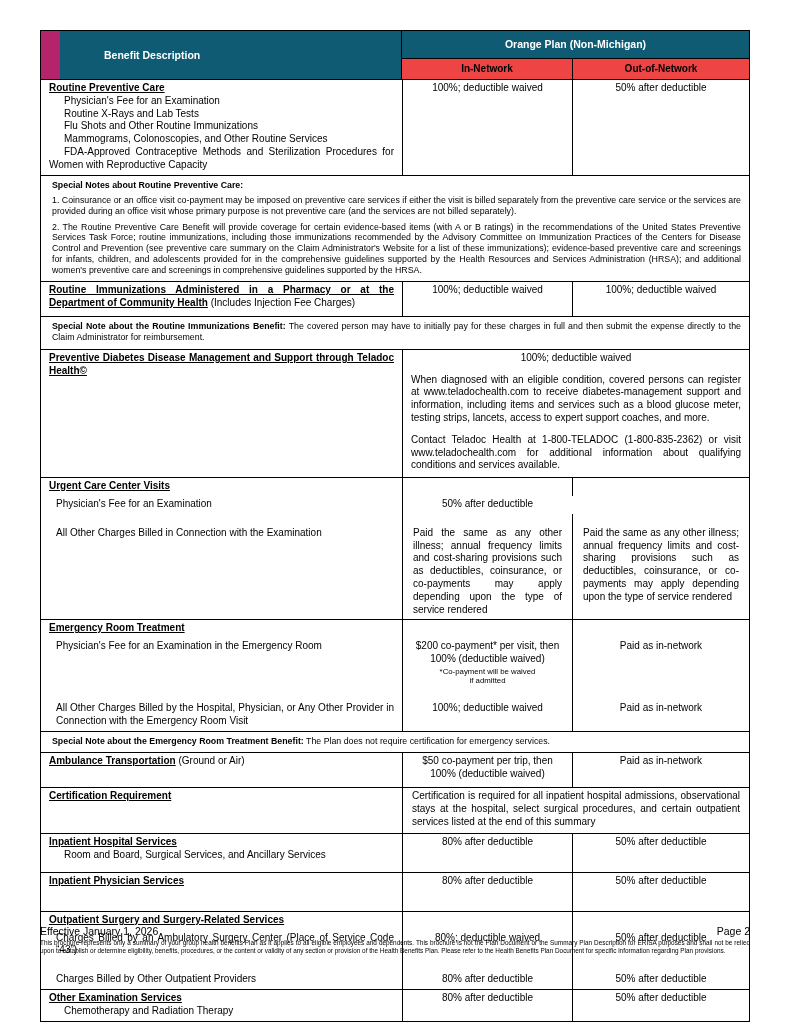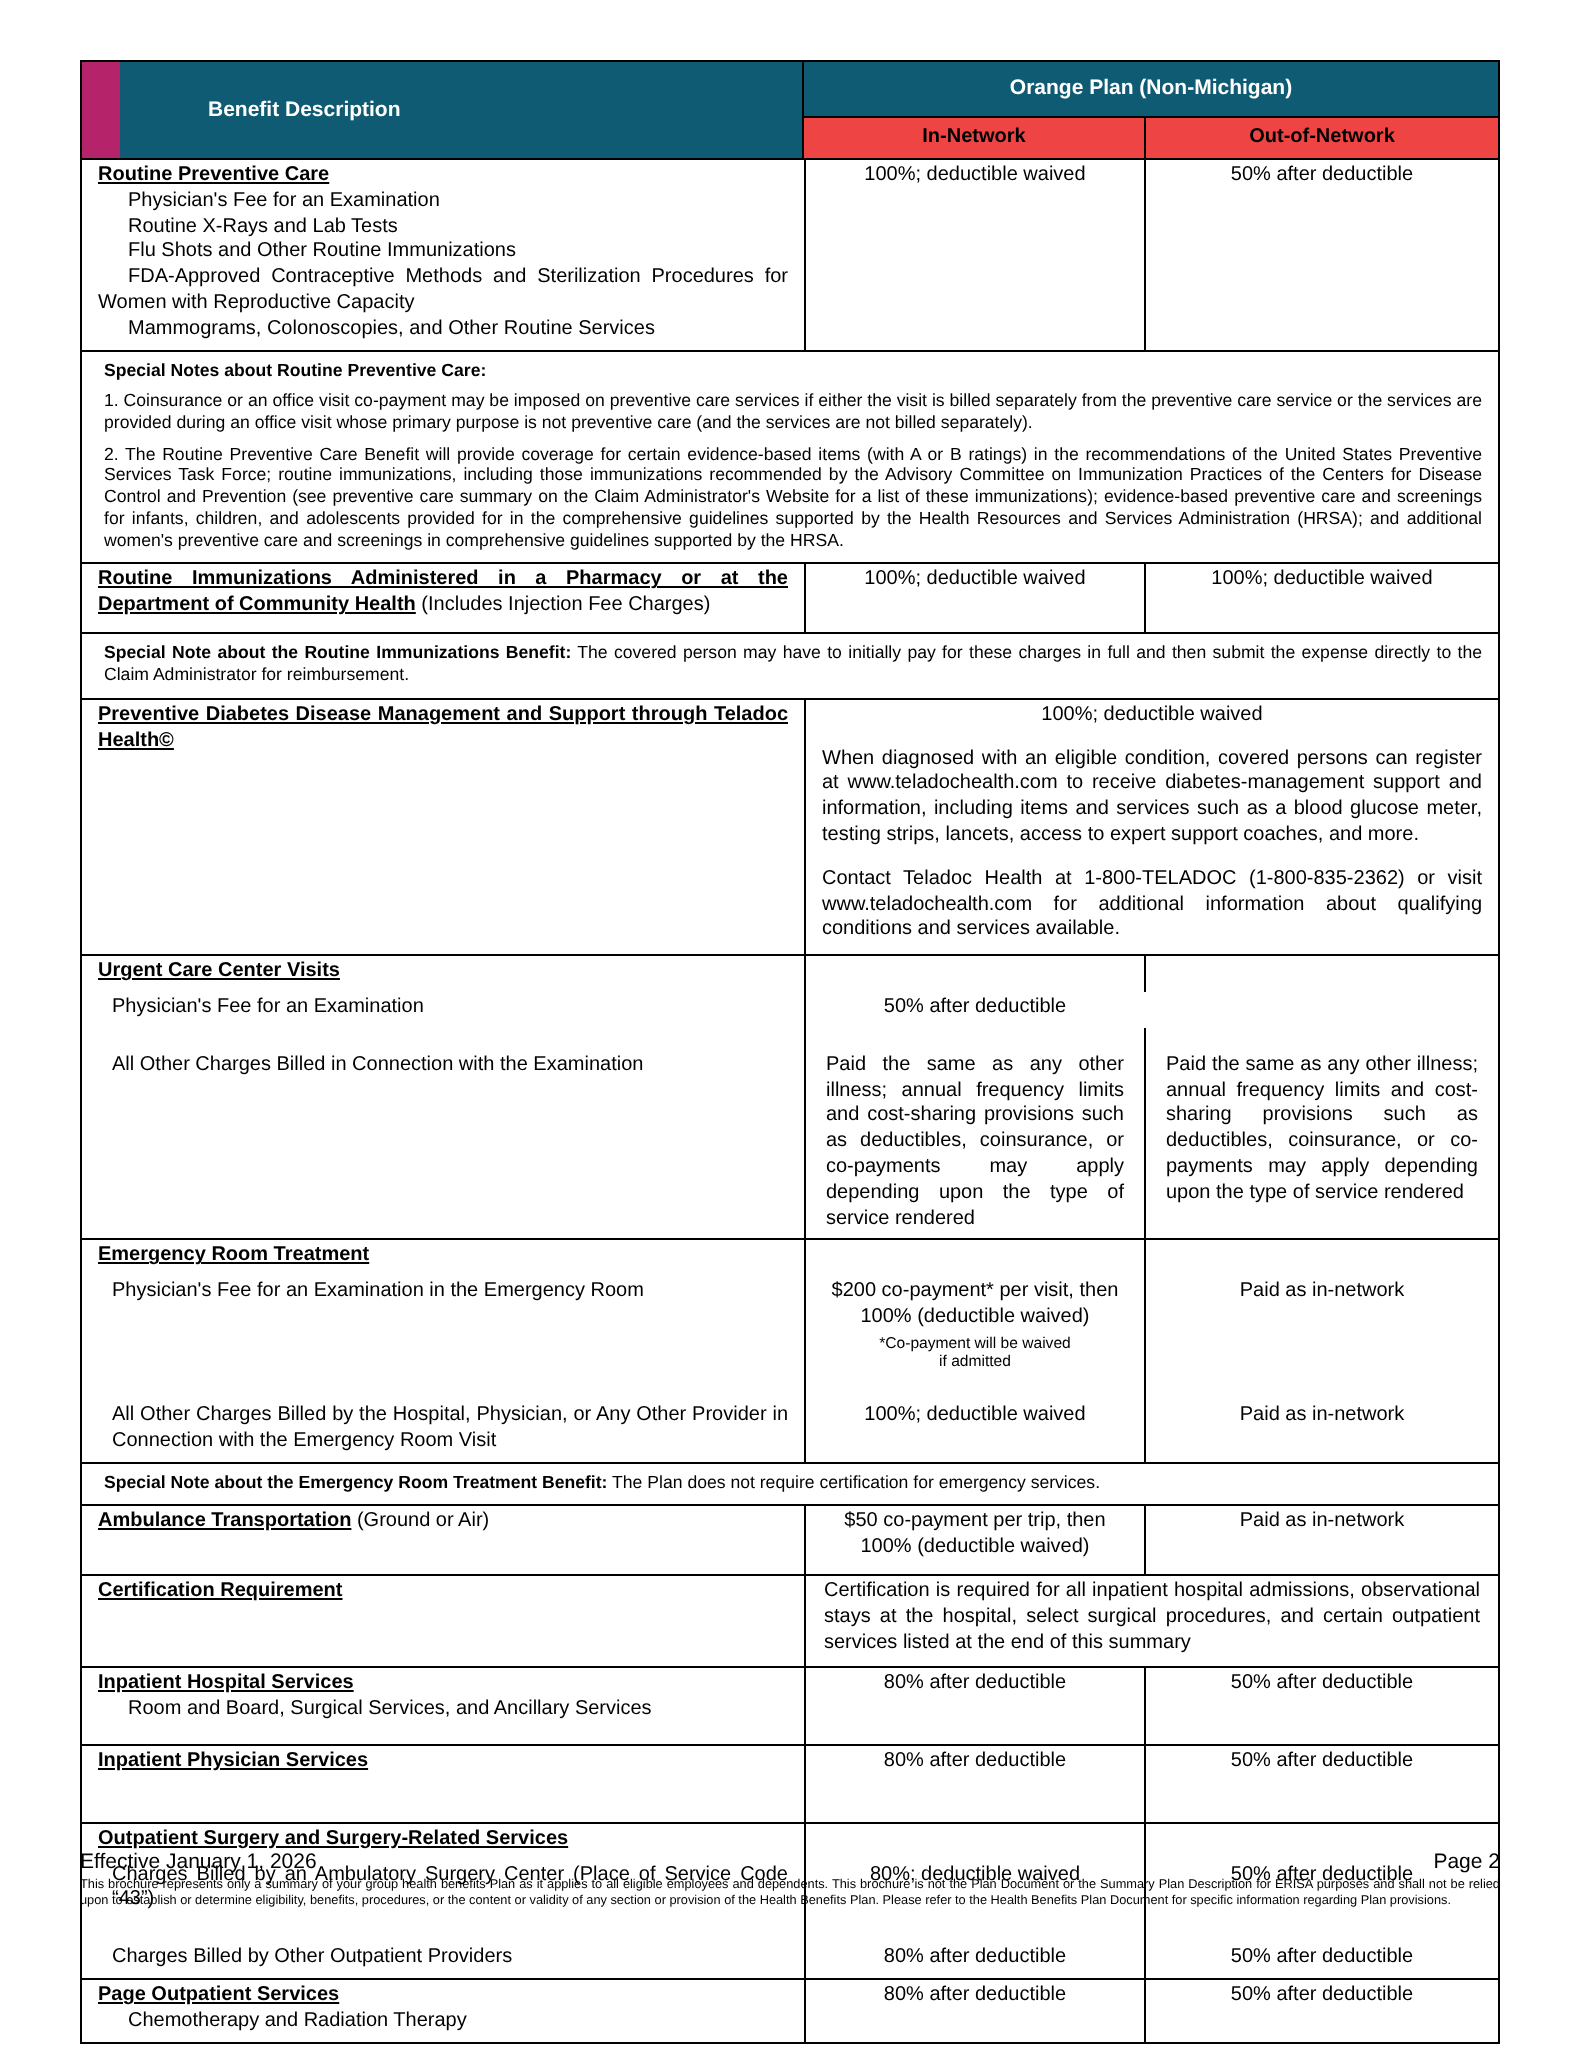--- a/index.html
+++ b/index.html
@@ -72,22 +72,22 @@
       </div>
     </div>
 
     <div class="row">
       <div class="sub">
         <div class="c1">
           <div class="bt">Routine Preventive Care</div>
           <div class="item">Physician's Fee for an Examination</div>
           <div class="item">Routine X-Rays and Lab Tests</div>
           <div class="item">Flu Shots and Other Routine Immunizations</div>
+          <div class="item">Mammograms, Colonoscopies, and Other Routine Services</div>
           <div class="item">FDA-Approved Contraceptive Methods and Sterilization Procedures for Women with Reproductive Capacity</div>
-          <div class="item">Mammograms, Colonoscopies, and Other Routine Services</div>
         </div>
         <div class="c2">100%; deductible waived</div>
         <div class="c3">50% after deductible</div>
       </div>
     </div>
 
     <div class="note">
       <div class="nlead">Special Notes about Routine Preventive Care:</div>
       <div class="np">1.   Coinsurance or an office visit co-payment may be imposed on preventive care services if either the visit is billed separately from the preventive care service or the services are provided during an office visit whose primary purpose is not preventive care (and the services are not billed separately).</div>
       <div class="np">2.   The Routine Preventive Care Benefit will provide coverage for certain evidence-based items (with A or B ratings) in the recommendations of the United States Preventive Services Task Force; routine immunizations, including those immunizations recommended by the Advisory Committee on Immunization Practices of the Centers for Disease Control and Prevention (see preventive care summary on the Claim Administrator's Website for a list of these immunizations); evidence-based preventive care and screenings for infants, children, and adolescents provided for in the comprehensive guidelines supported by the Health Resources and Services Administration (HRSA); and additional women's preventive care and screenings in comprehensive guidelines supported by the HRSA.</div>
@@ -237,21 +237,21 @@
       <div class="sub">
         <div class="c1 subitem">Charges Billed by Other Outpatient Providers</div>
         <div class="c2">80% after deductible</div>
         <div class="c3">50% after deductible</div>
       </div>
     </div>
 
     <div class="row">
       <div class="sub">
         <div class="c1">
-          <div class="bt">Page Outpatient Services</div>
+          <div class="bt">Other Examination Services</div>
           <div class="item">Chemotherapy and Radiation Therapy</div>
 
         </div>
         <div class="c2">80% after deductible</div>
         <div class="c3">50% after deductible</div>
       </div>
     </div>
 
   </div>
 

